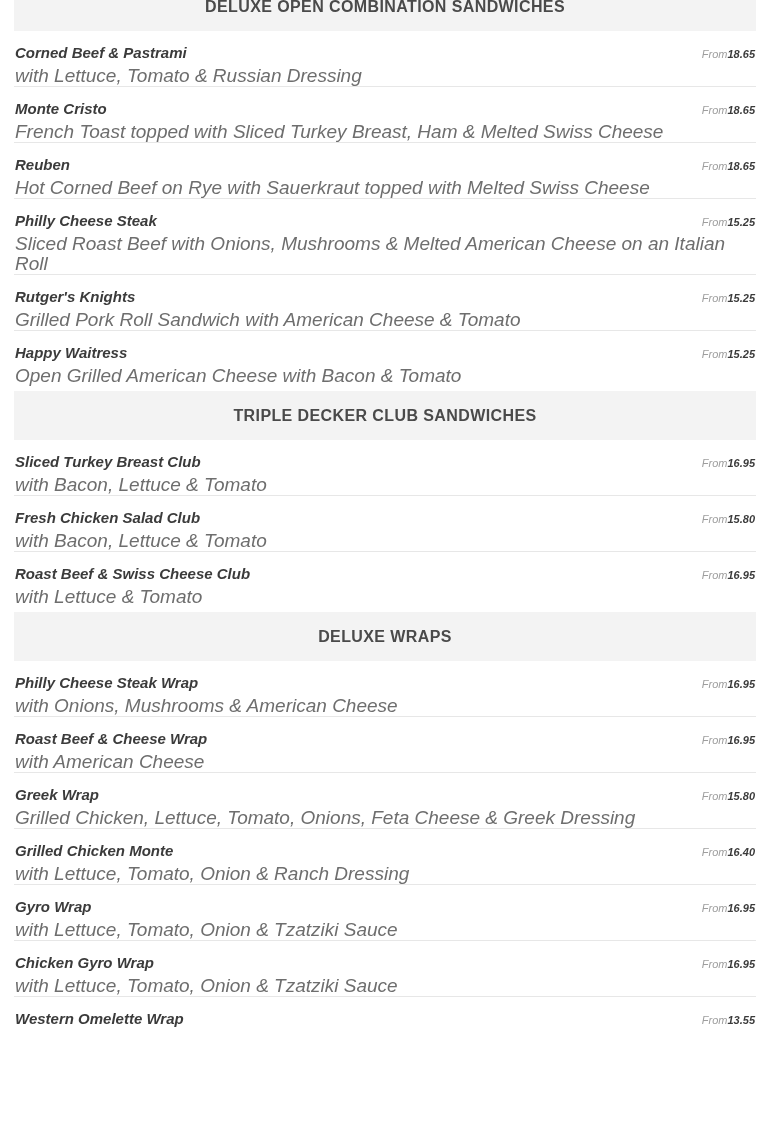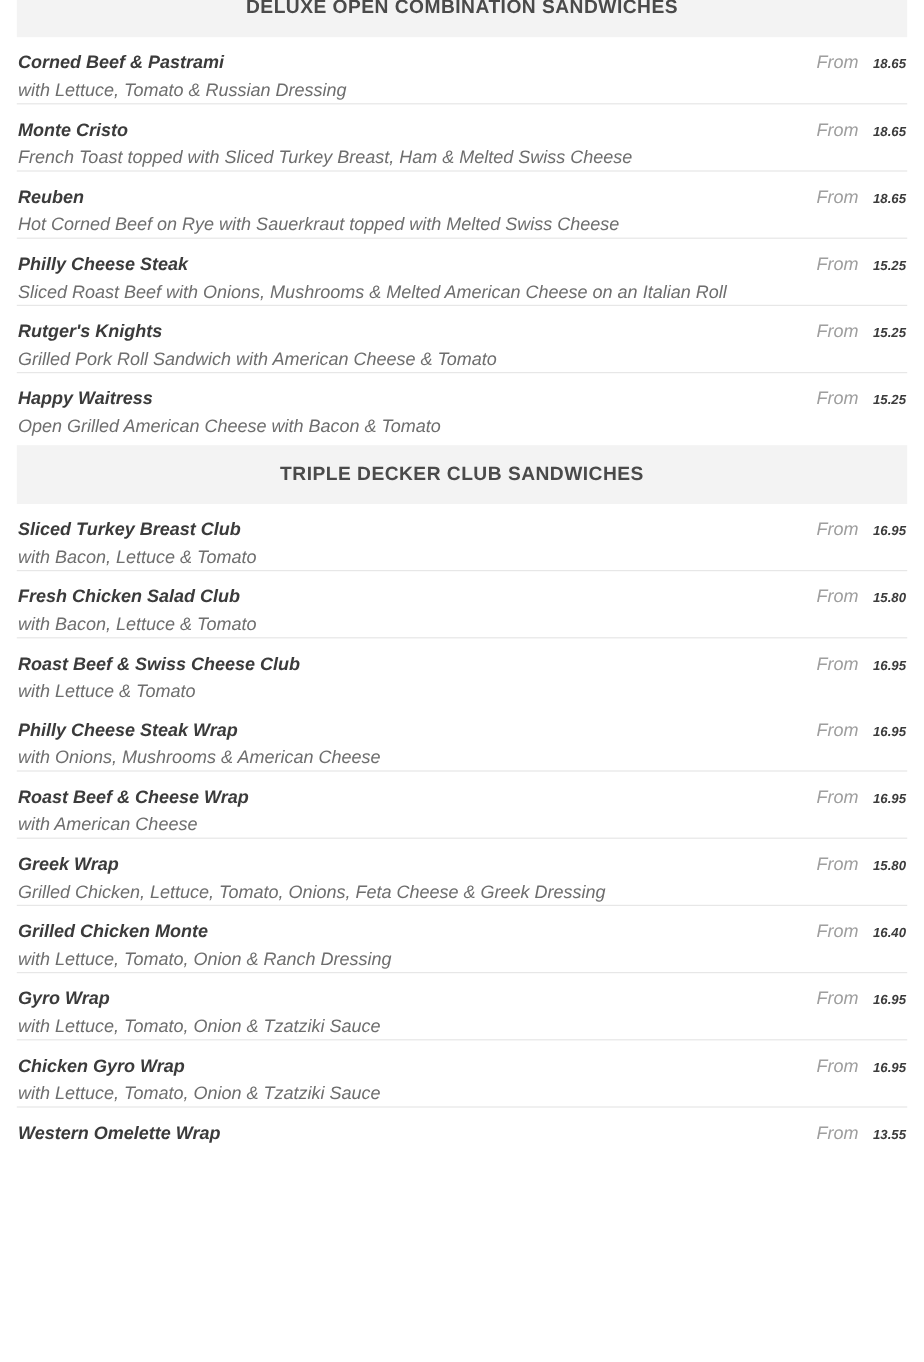--- a/index.html
+++ b/index.html
@@ -51,31 +51,31 @@
     font-weight: bold;
     color: var(--name-color, #3b3b3b);
     line-height: 20px;
   }
   .item-price-group {
     white-space: nowrap;
     flex-shrink: 0;
     padding-left: 12px;
   }
   .price-prefix {
-    font-size: 15px;
+    font-size: 11px;
     color: var(--from-color, #9e9e9e);
-    margin-right: 12px;
+    margin-right: 0;
   }
   .item-price {
     font-size: 11px;
     font-weight: bold;
     color: var(--price-color, #3b3b3b);
   }
   .item-description {
-    font-size: 15px;
+    font-size: 19px;
     color: var(--desc-color, #6e6e6e);
     line-height: 20px;
     margin-top: 3px;
   }
 </style>
 </head>
 <body>
 
 <main class="menu">
   <section class="section">
@@ -176,20 +176,23 @@
       <span class="item-price-group">
         <span class="price-prefix">From</span><span class="item-price">16.95</span>
       </span>
     </div>
     <div class="item-description">with Lettuce &amp; Tomato</div>
   </div>
 </div>
   </section>
 
   <section class="section">
+    <div class="section-header">
+      <span class="section-title">DELUXE WRAPS</span>
+    </div>
     <div class="section-items">
   <div class="menu-item">
     <div class="item-row">
       <span class="item-name">Philly Cheese Steak Wrap</span>
       <span class="item-price-group">
         <span class="price-prefix">From</span><span class="item-price">16.95</span>
       </span>
     </div>
     <div class="item-description">with Onions, Mushrooms &amp; American Cheese</div>
   </div>

